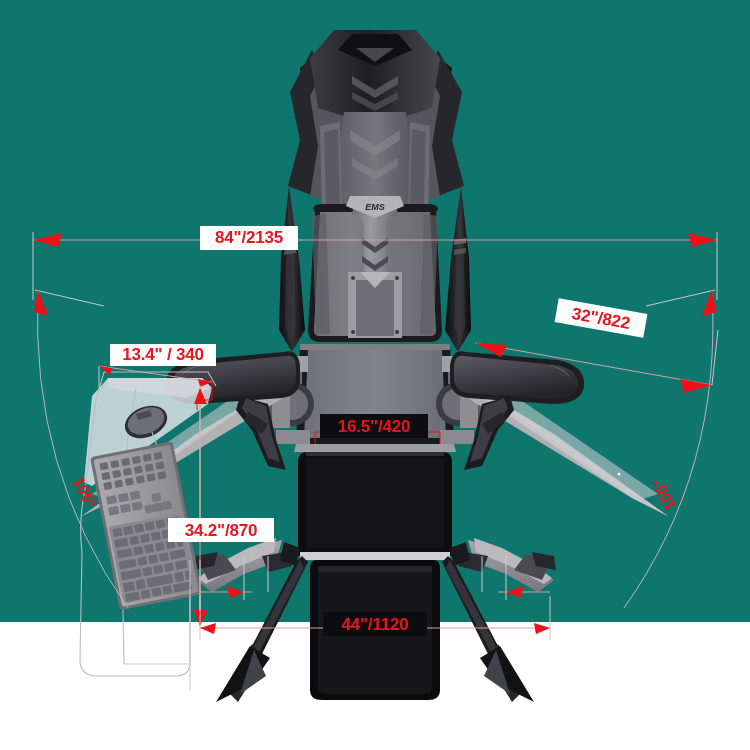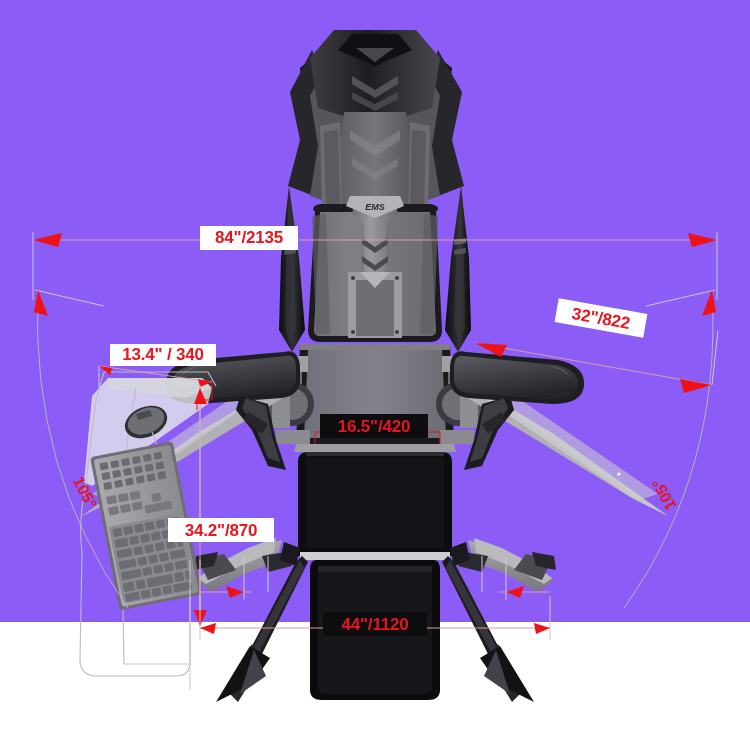--- a/index.html
+++ b/index.html
@@ -1,21 +1,21 @@
 <!DOCTYPE html>
 <html><head>
 <meta charset="utf-8">
 <title>Workstation Dimensions</title>
 <style>
   html,body{margin:0;padding:0;background:#ffffff;}
   body{
     width:750px;height:750px;overflow:hidden;position:relative;
     font-family:"Liberation Sans", sans-serif;
   }
-  #stage{position:absolute;left:0;top:0;width:750px;height:622px;background:#8b5cf6;}
+  #stage{position:absolute;left:0;top:0;width:750px;height:622px;background:#0f766e;}
   svg.layer{position:absolute;left:0;top:0;width:750px;height:750px;}
   .dimtext{
     fill:#e8141e;
     font-family:"Liberation Sans", sans-serif;
     font-size:17px;
     font-weight:600;
     letter-spacing:-0.2px;
   }
   .angtext{
     fill:#e8141e;

